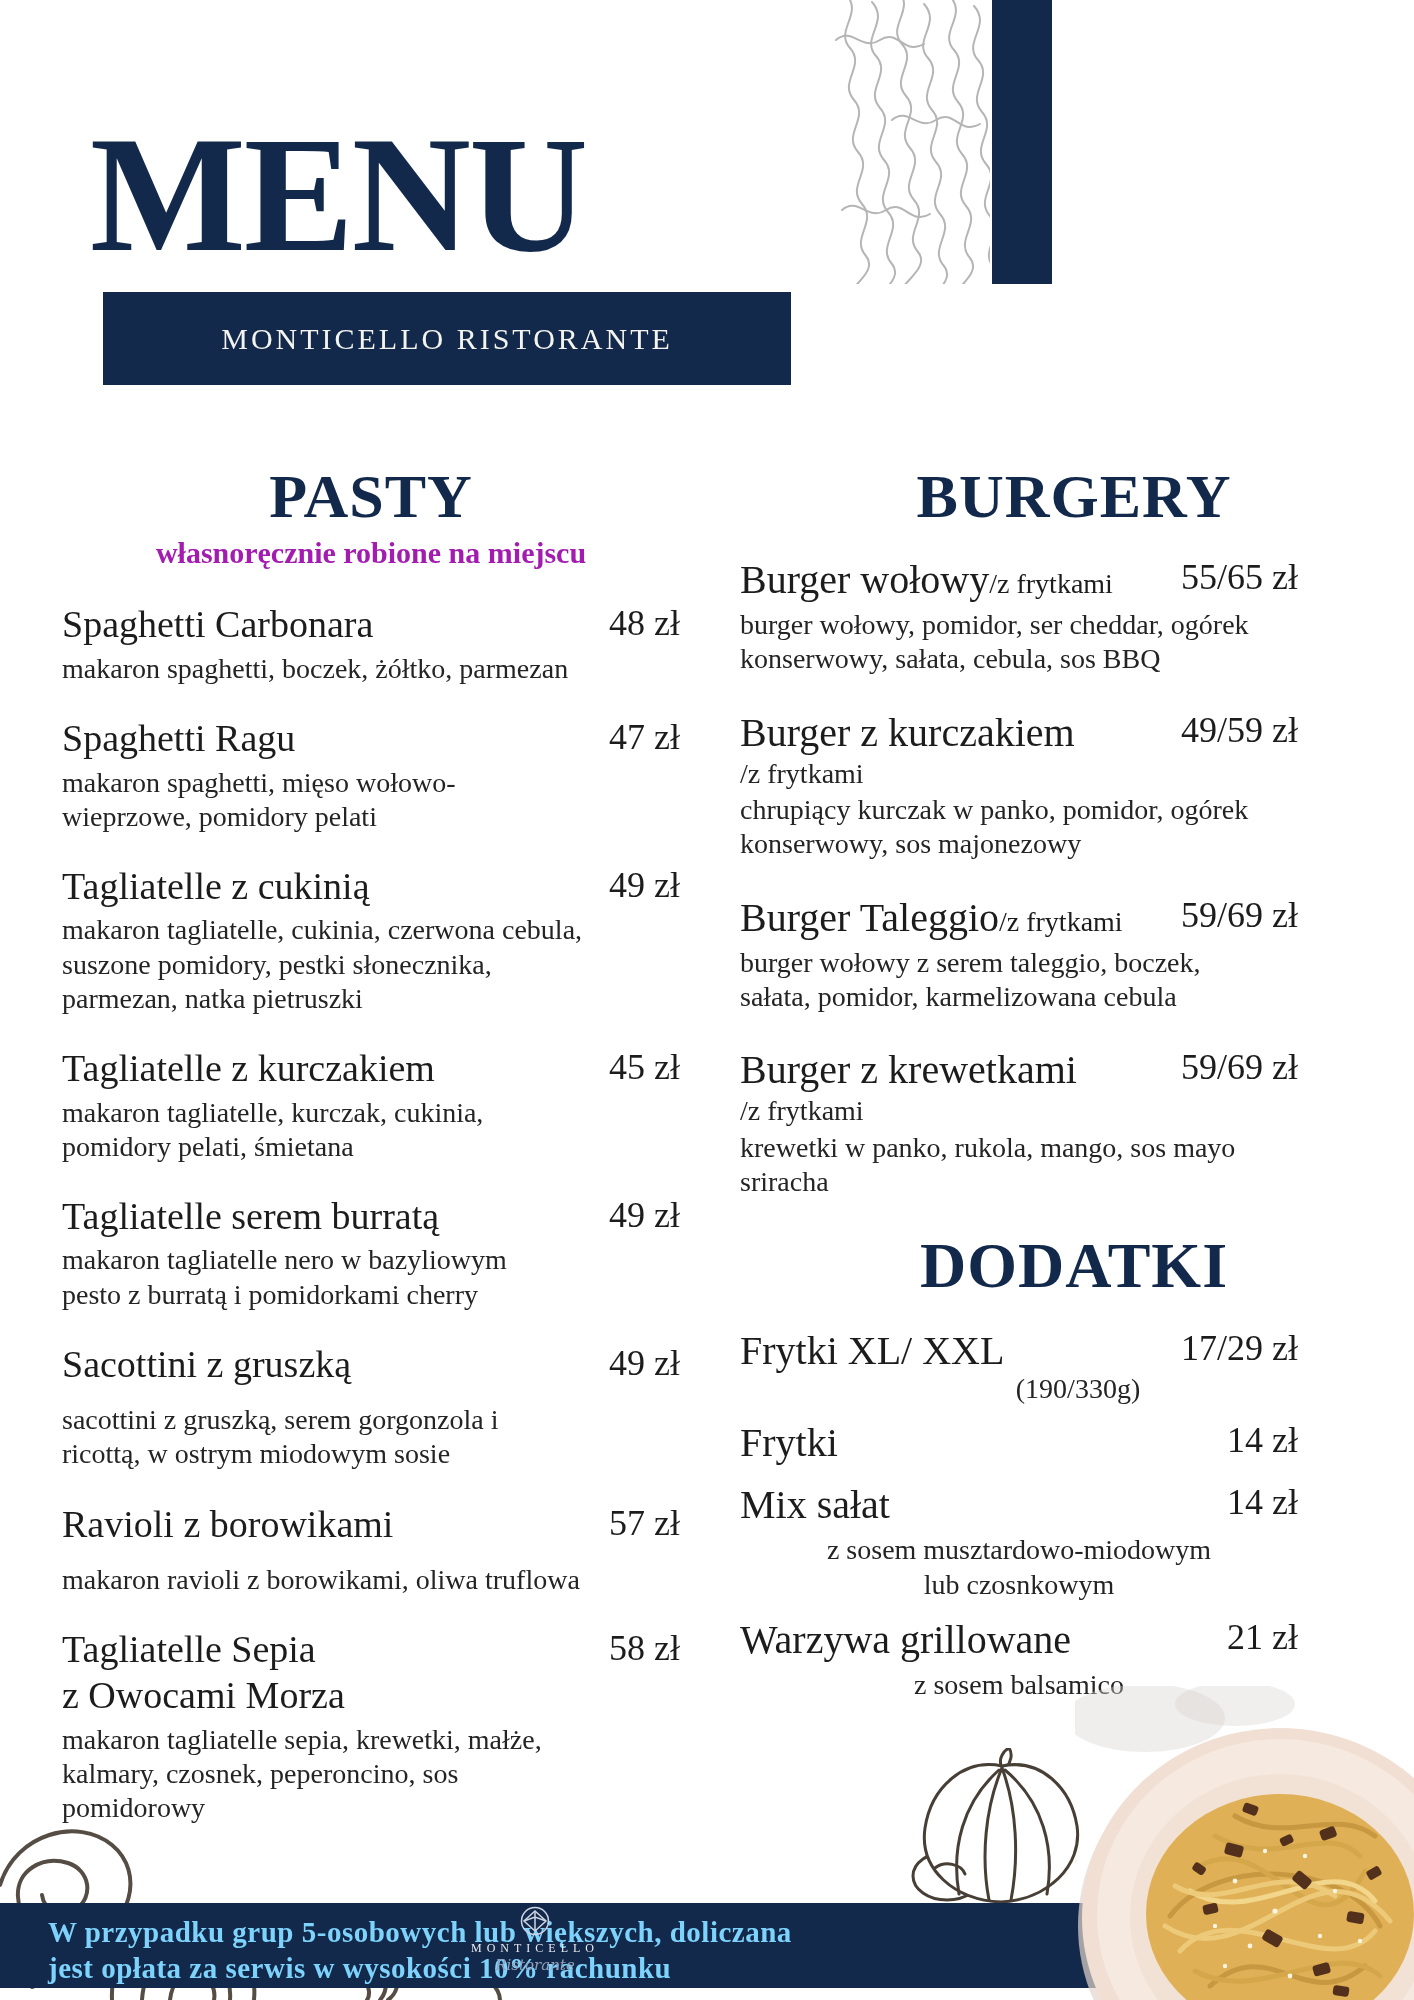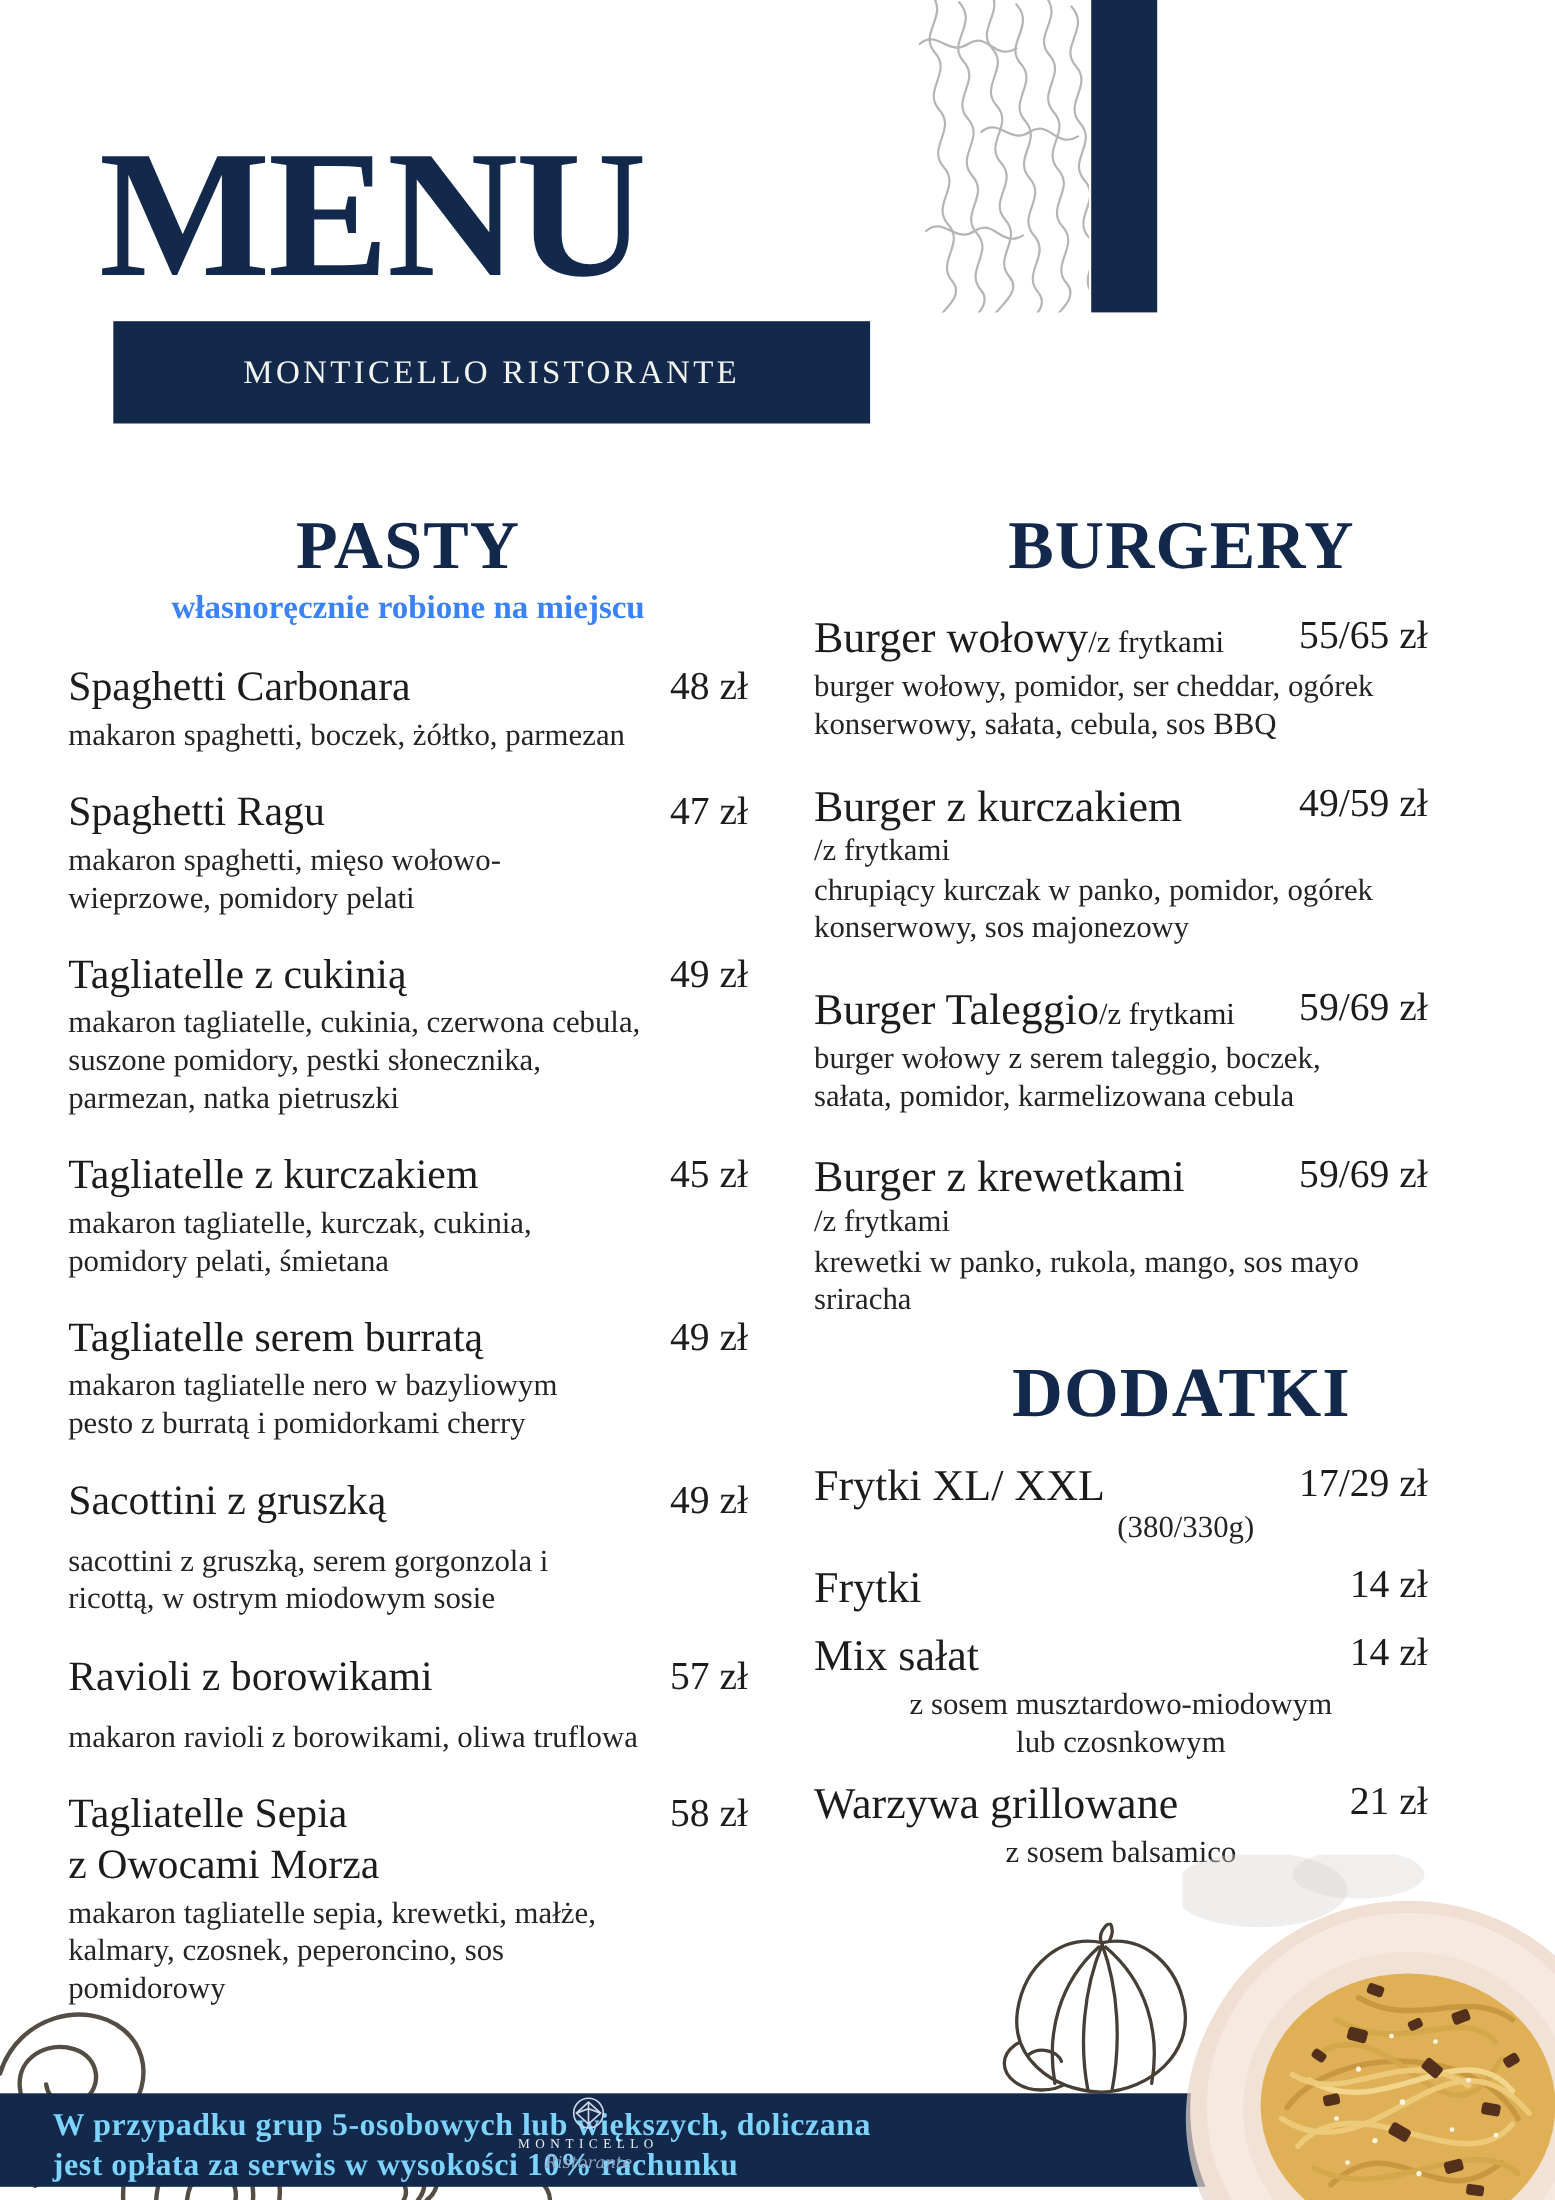--- a/index.html
+++ b/index.html
@@ -26,21 +26,21 @@
   .col { position:absolute; top:462px; }
   .col-left  { left:62px;  width:618px; }
   .col-right { left:740px; width:558px; }
 
   .sec-title {
     margin:0 0 6px 0; text-align:center; font-size:62px; line-height:1.1;
     font-weight:bold; color:#13294b; letter-spacing:1px;
   }
   .col-right .sec-title { padding-left:110px; margin-bottom:26px; }
   .sec-sub {
-    text-align:center; font-size:30px; font-weight:bold; color:#3b82f6; margin:0 0 32px 0;
+    text-align:center; font-size:30px; font-weight:bold; color:#a21caf; margin:0 0 32px 0;
   }
   .dodatki-title { font-size:64px; margin:14px 0 10px 0; }
 
   .item { margin-bottom:30px; }
   .col-right .item { margin-bottom:32px; }
   .item-head { display:flex; justify-content:space-between; align-items:flex-start; }
   .nmwrap { display:flex; align-items:baseline; }
   .item-name { font-size:38px; line-height:1.2; color:#1c1c1c; white-space:pre-line; }
   .col-right .item-name { font-size:40px; }
   .suffix { font-size:28px; color:#1c1c1c; }
@@ -220,21 +220,21 @@
 sriracha</div>
     </div>
 
     <h2 class="sec-title dodatki-title">DODATKI</h2>
 
     <div class="item dod-item">
       <div class="item-head">
         <span class="item-name">Frytki XL/ XXL</span>
         <span class="item-price">17/29 zł</span>
       </div>
-      <div class="dod-sub">(380/330g)</div>
+      <div class="dod-sub">(190/330g)</div>
     </div>
 
     <div class="item dod-item">
       <div class="item-head">
         <span class="item-name">Frytki</span>
         <span class="item-price">14 zł</span>
       </div>
     </div>
 
     <div class="item dod-item">

